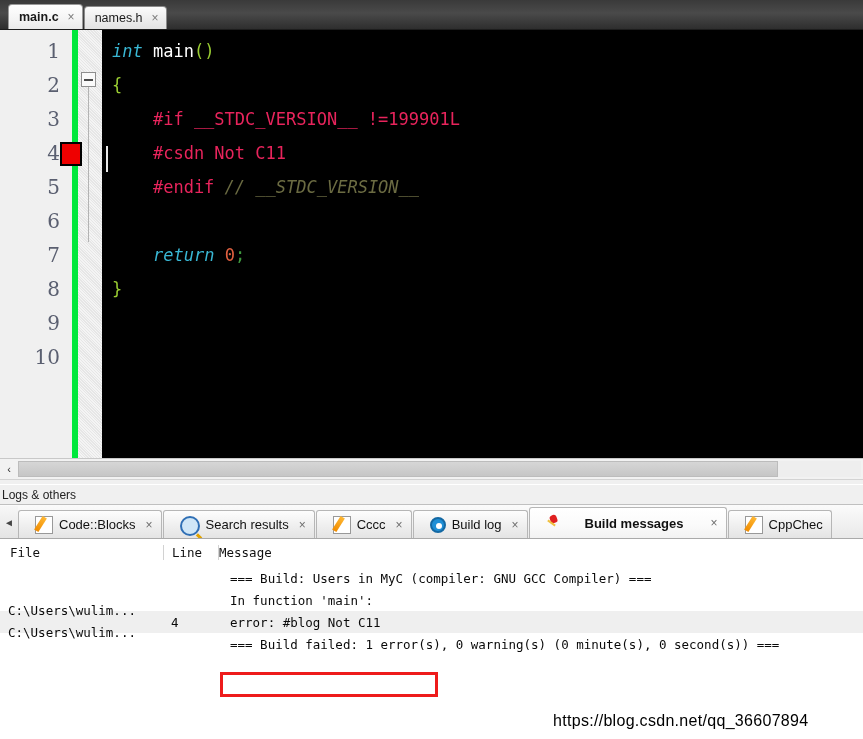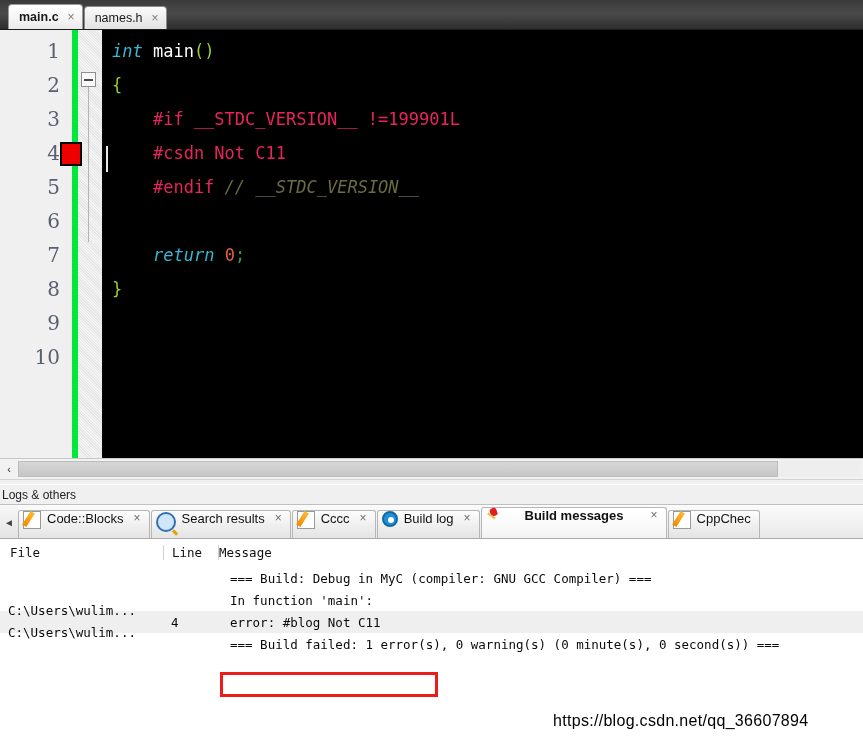--- a/index.html
+++ b/index.html
@@ -176,22 +176,22 @@
     overflow:hidden;
   }
   .scroll-arrow{
     width:18px;flex:0 0 18px;height:32px;
     display:flex;align-items:center;justify-content:center;
     color:#444;font-size:10px;
     background:linear-gradient(to bottom,#f7f7f7,#e4e4e4);
   }
   .ltab{
     height:28px;
-    display:flex;
-    padding:0 8px 0 4px;
+    display:flex;align-items:center;
+    padding:0 8px 0 16px;
     border:1px solid #b6b6b6;
     border-bottom:none;
     border-radius:3px 3px 0 0;
     background:linear-gradient(to bottom,#fdfdfd 0%,#f0f0f0 50%,#e4e4e4 100%);
     font-size:13px;color:#111;
     box-sizing:border-box;
     white-space:nowrap;
     margin-right:1px;
   }
   .ltab.active{
@@ -408,21 +408,21 @@
   <div class="msg-area">
     <div class="msg-head">
       <div class="col-file">File</div>
       <div class="col-line">Line</div>
       <div class="col-msg">Message</div>
     </div>
 
     <div class="msg-row">
       <div class="col-file"></div>
       <div class="col-line"></div>
-      <div class="col-msg">=== Build: Debug in MyC (compiler: GNU GCC Compiler) ===</div>
+      <div class="col-msg">=== Build: Users in MyC (compiler: GNU GCC Compiler) ===</div>
     </div>
 
     <div class="msg-row">
       <div class="col-file">C:\Users\wulim...</div>
       <div class="col-line"></div>
       <div class="col-msg">In function 'main':</div>
     </div>
 
     <div class="msg-row sel">
       <div class="col-file">C:\Users\wulim...</div>

